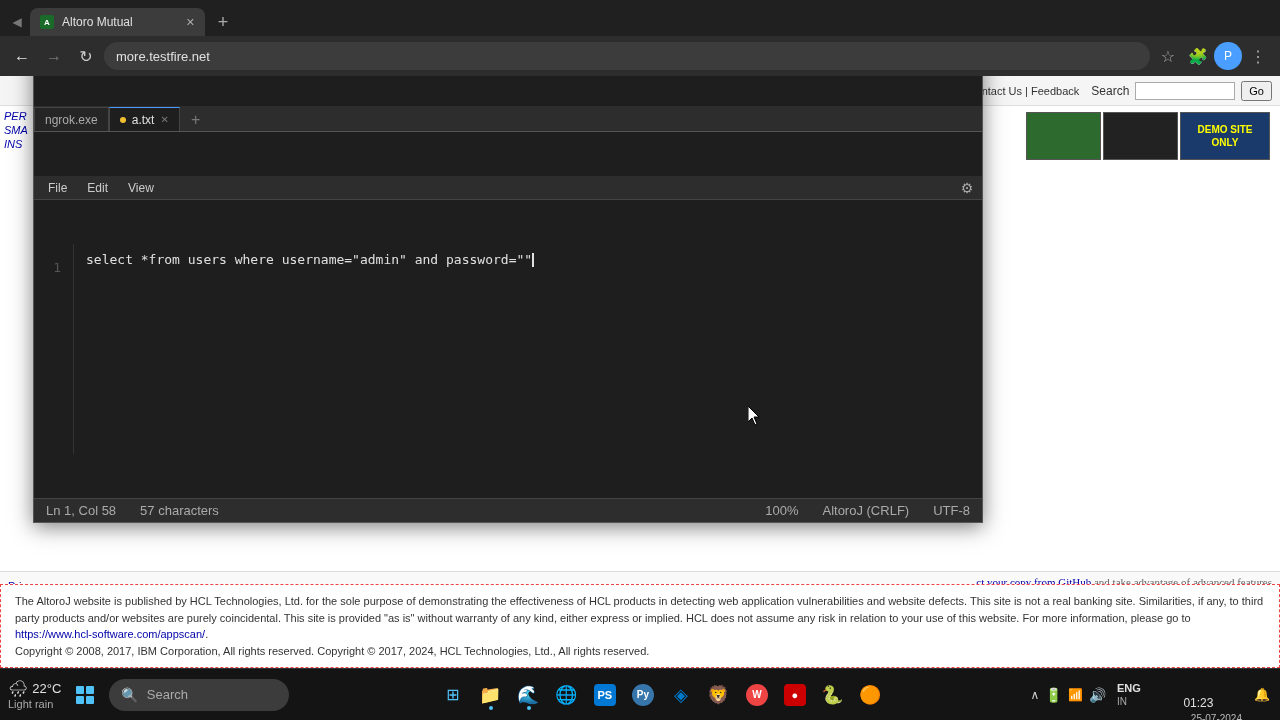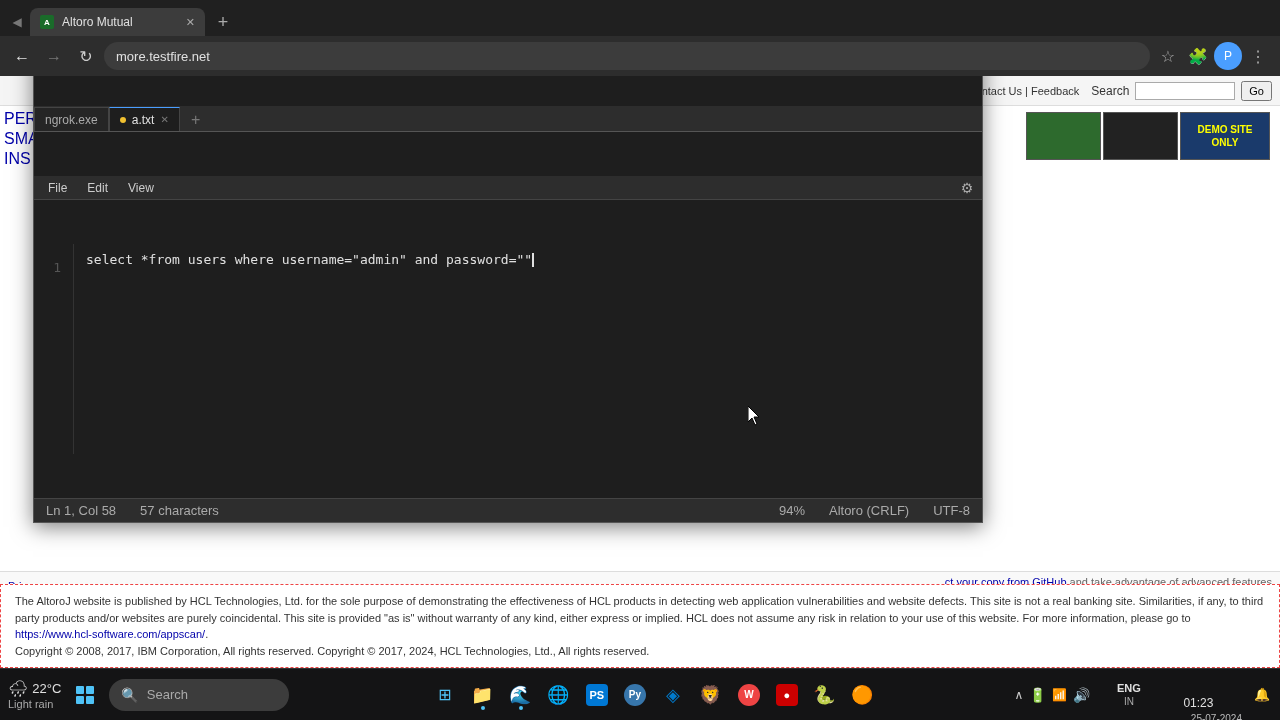--- a/index.html
+++ b/index.html
@@ -29,21 +29,21 @@
     .npp-editor-text { flex: 1; padding: 8px 12px; font-family: 'Consolas', monospace; font-size: 13px; color: #e0e0e0; white-space: pre; overflow: auto; }
     .cursor { display: inline-block; width: 2px; height: 14px; background: #e0e0e0; animation: blink 1s infinite; vertical-align: text-bottom; }
     @keyframes blink { 0%,100%{opacity:1} 50%{opacity:0} }
     
     .npp-status { height: 24px; background: #2d2d2d; display: flex; align-items: center; padding: 0 12px; border-top: 1px solid #444; gap: 24px; }
     .npp-status-item { font-size: 13px; color: #aaa; }
 
     
     .website-bg { position: absolute; top: 76px; left: 0; right: 0; bottom: 120px; background: white; overflow: hidden; }
     .website-toolbar { height: 30px; background: #f5f5f5; border-bottom: 1px solid #ddd; display: flex; align-items: center; padding: 0 8px; gap: 6px; font-size: 12px; color: #333; }
-    .website-link { color: #00a; font-size: 16px; display: block; margin-bottom: 2px; }
+    .website-link { color: #00a; font-size: 11px; display: block; margin-bottom: 2px; font-style: italic; }
 
     
     .footer-disclaimer { position: absolute; bottom: 52px; left: 0; right: 0; border: 1px dashed #e44; background: #fff; padding: 10px 14px; font-size: 11px; color: #333; line-height: 1.6; }
     .footer-disclaimer a { color: #00a; }
 
     
     .taskbar { position: absolute; bottom: 0; left: 0; right: 0; height: 52px; background: rgba(20,20,20,0.95); backdrop-filter: blur(10px); display: flex; align-items: center; padding: 0 8px; gap: 2px; border-top: 1px solid #333; z-index: 200; }
     .taskbar-start { width: 36px; height: 36px; display: flex; align-items: center; justify-content: center; cursor: pointer; border-radius: 6px; }
     .win-logo { width: 18px; height: 18px; display: grid; grid-template-columns: 1fr 1fr; gap: 2px; }
     .win-logo-sq { background: #4fc3f7; border-radius: 1px; }
@@ -51,21 +51,21 @@
     .taskbar-search-icon { color: #aaa; font-size: 14px; }
     .taskbar-search-text { color: #aaa; font-size: 13px; }
     .taskbar-apps { display: flex; align-items: center; gap: 2px; flex: 1; justify-content: center; }
     .taskbar-app { width: 36px; height: 36px; display: flex; align-items: center; justify-content: center; cursor: pointer; border-radius: 6px; position: relative; }
     .taskbar-app .app-dot { position: absolute; bottom: 3px; width: 4px; height: 4px; background: #4fc3f7; border-radius: 50%; }
     .taskbar-right { display: flex; align-items: center; gap: 6px; margin-left: auto; }
     .weather-widget { display: flex; flex-direction: column; align-items: flex-start; margin-right: 8px; }
     .weather-top { display: flex; align-items: center; gap: 4px; color: #e0e0e0; font-size: 13px; }
     .weather-bottom { color: #aaa; font-size: 11px; }
     .tray-clock { display: flex; flex-direction: column; align-items: center; color: #e0e0e0; font-size: 11px; line-height: 1.4; cursor: pointer; padding: 0 4px; }
-    .lang-indicator { color: #e0e0e0; font-size: 11px; text-align: center; line-height: 1.3; cursor: pointer; padding: 0 4px; margin-left: 16px; }
+    .lang-indicator { color: #e0e0e0; font-size: 11px; line-height: 1.3; cursor: pointer; padding: 0 4px; }
   </style>
 </head>
 <body>
 
 <div style="position:absolute;top:0;left:0;right:0;bottom:0;background:#1a1a2e;"></div>
 
 <div class="website-bg" style="position:absolute;top:76px;left:0;right:0;bottom:120px;background:white;overflow:hidden;">
 
   <div class="website-toolbar">
     <span style="margin-left:auto;font-size:11px;color:#333;">Contact Us | Feedback</span>
@@ -91,21 +91,21 @@
           <div style="width:90px;height:48px;background:#1a3a6b;border:1px solid #555;display:flex;align-items:center;justify-content:center;color:#ffff00;font-size:10px;font-weight:bold;text-align:center;line-height:1.3;padding:2px;">DEMO SITE ONLY</div>
         </div>
       </div>
       <div style="font-size:13px;color:#00a;font-weight:bold;margin-bottom:8px;">INSIDE ALTORO MUTUAL</div>
       <div style="color:red;font-size:15px;font-weight:bold;margin:10px 0;">m. Please try again.</div>
     </div>
   </div>
 
   <div style="position:absolute;bottom:2px;left:0;right:0;border-top:1px solid #ddd;padding:4px 8px;background:#f9f9f9;">
     <span style="font-size:11px;color:#00a;cursor:pointer;">Privacy</span>
-    <span style="font-size:11px;color:#666;float:right;">
+    <span style="font-size:11px;color:#666;float:right;font-family:Liberation Serif, serif;">
       <a style="color:#00a;font-size:11px;">ct your copy from GitHub</a><span> and take advantage of advanced features</span>
     </span>
   </div>
 </div>
 
 <div class="footer-disclaimer" style="position:absolute;bottom:52px;left:0;right:0;border:1px dashed #e44;background:#fff;padding:8px 14px;font-size:11px;color:#333;line-height:1.5;z-index:10;">
   <span>The AltoroJ website is published by HCL Technologies, Ltd. for the sole purpose of demonstrating the effectiveness of HCL products in detecting web application vulnerabilities and website defects. This site is not a real banking site. Similarities, if any, to third party products and/or websites are purely coincidental. This site is provided "as is" without warranty of any kind, either express or implied. HCL does not assume any risk in relation to your use of this website. For more information, please go to </span><a style="color:#00a;">https://www.hcl-software.com/appscan/</a>.
   <br>
   <span>Copyright © 2008, 2017, IBM Corporation, All rights reserved. Copyright © 2017, 2024, HCL Technologies, Ltd., All rights reserved.</span>
 </div>
@@ -146,22 +146,22 @@
   <div class="npp-content" style="flex:1;background:#1e1e1e;display:flex;overflow:hidden;">
     <div class="npp-line-numbers">
       <div style="font-family:Consolas,monospace;font-size:13px;color:#555;padding:8px 6px;text-align:right;">1</div>
     </div>
     <div class="npp-editor-text" style="flex: 1 1 0%; padding: 8px 12px; font-family: Consolas, monospace; font-size: 13px; color: rgb(224, 224, 224); white-space: pre; overflow: auto; background: rgb(30, 30, 30); outline: none;" contenteditable="true"><span>select *from users where username="admin" and password=""</span><span class="cursor"></span></div>
   </div>
 
   <div class="npp-status">
     <span class="npp-status-item">Ln 1, Col 58</span>
     <span class="npp-status-item">57 characters</span>
-    <span class="npp-status-item" style="margin-left:auto;">94%</span>
-    <span class="npp-status-item">Altoro (CRLF)</span>
+    <span class="npp-status-item" style="margin-left:auto;">100%</span>
+    <span class="npp-status-item">AltoroJ (CRLF)</span>
     <span class="npp-status-item">UTF-8</span>
   </div>
 </div>
 
 <div style="position:absolute;top:0;left:0;right:0;height:76px;background:#2d2d2d;z-index:150;display:flex;flex-direction:column;">
 
   <div style="height:36px;background:#202020;display:flex;align-items:flex-end;padding:0 8px;gap:0;">
     <div style="width:18px;height:28px;display:flex;align-items:center;justify-content:center;color:#777;font-size:12px;cursor:pointer;">◀</div>
 
     <div style="display:flex;align-items:center;background:#3c3c3c;border-radius:8px 8px 0 0;padding:0 10px;height:28px;min-width:175px;font-size:12px;color:#e0e0e0;gap:8px;margin-left:4px;">

